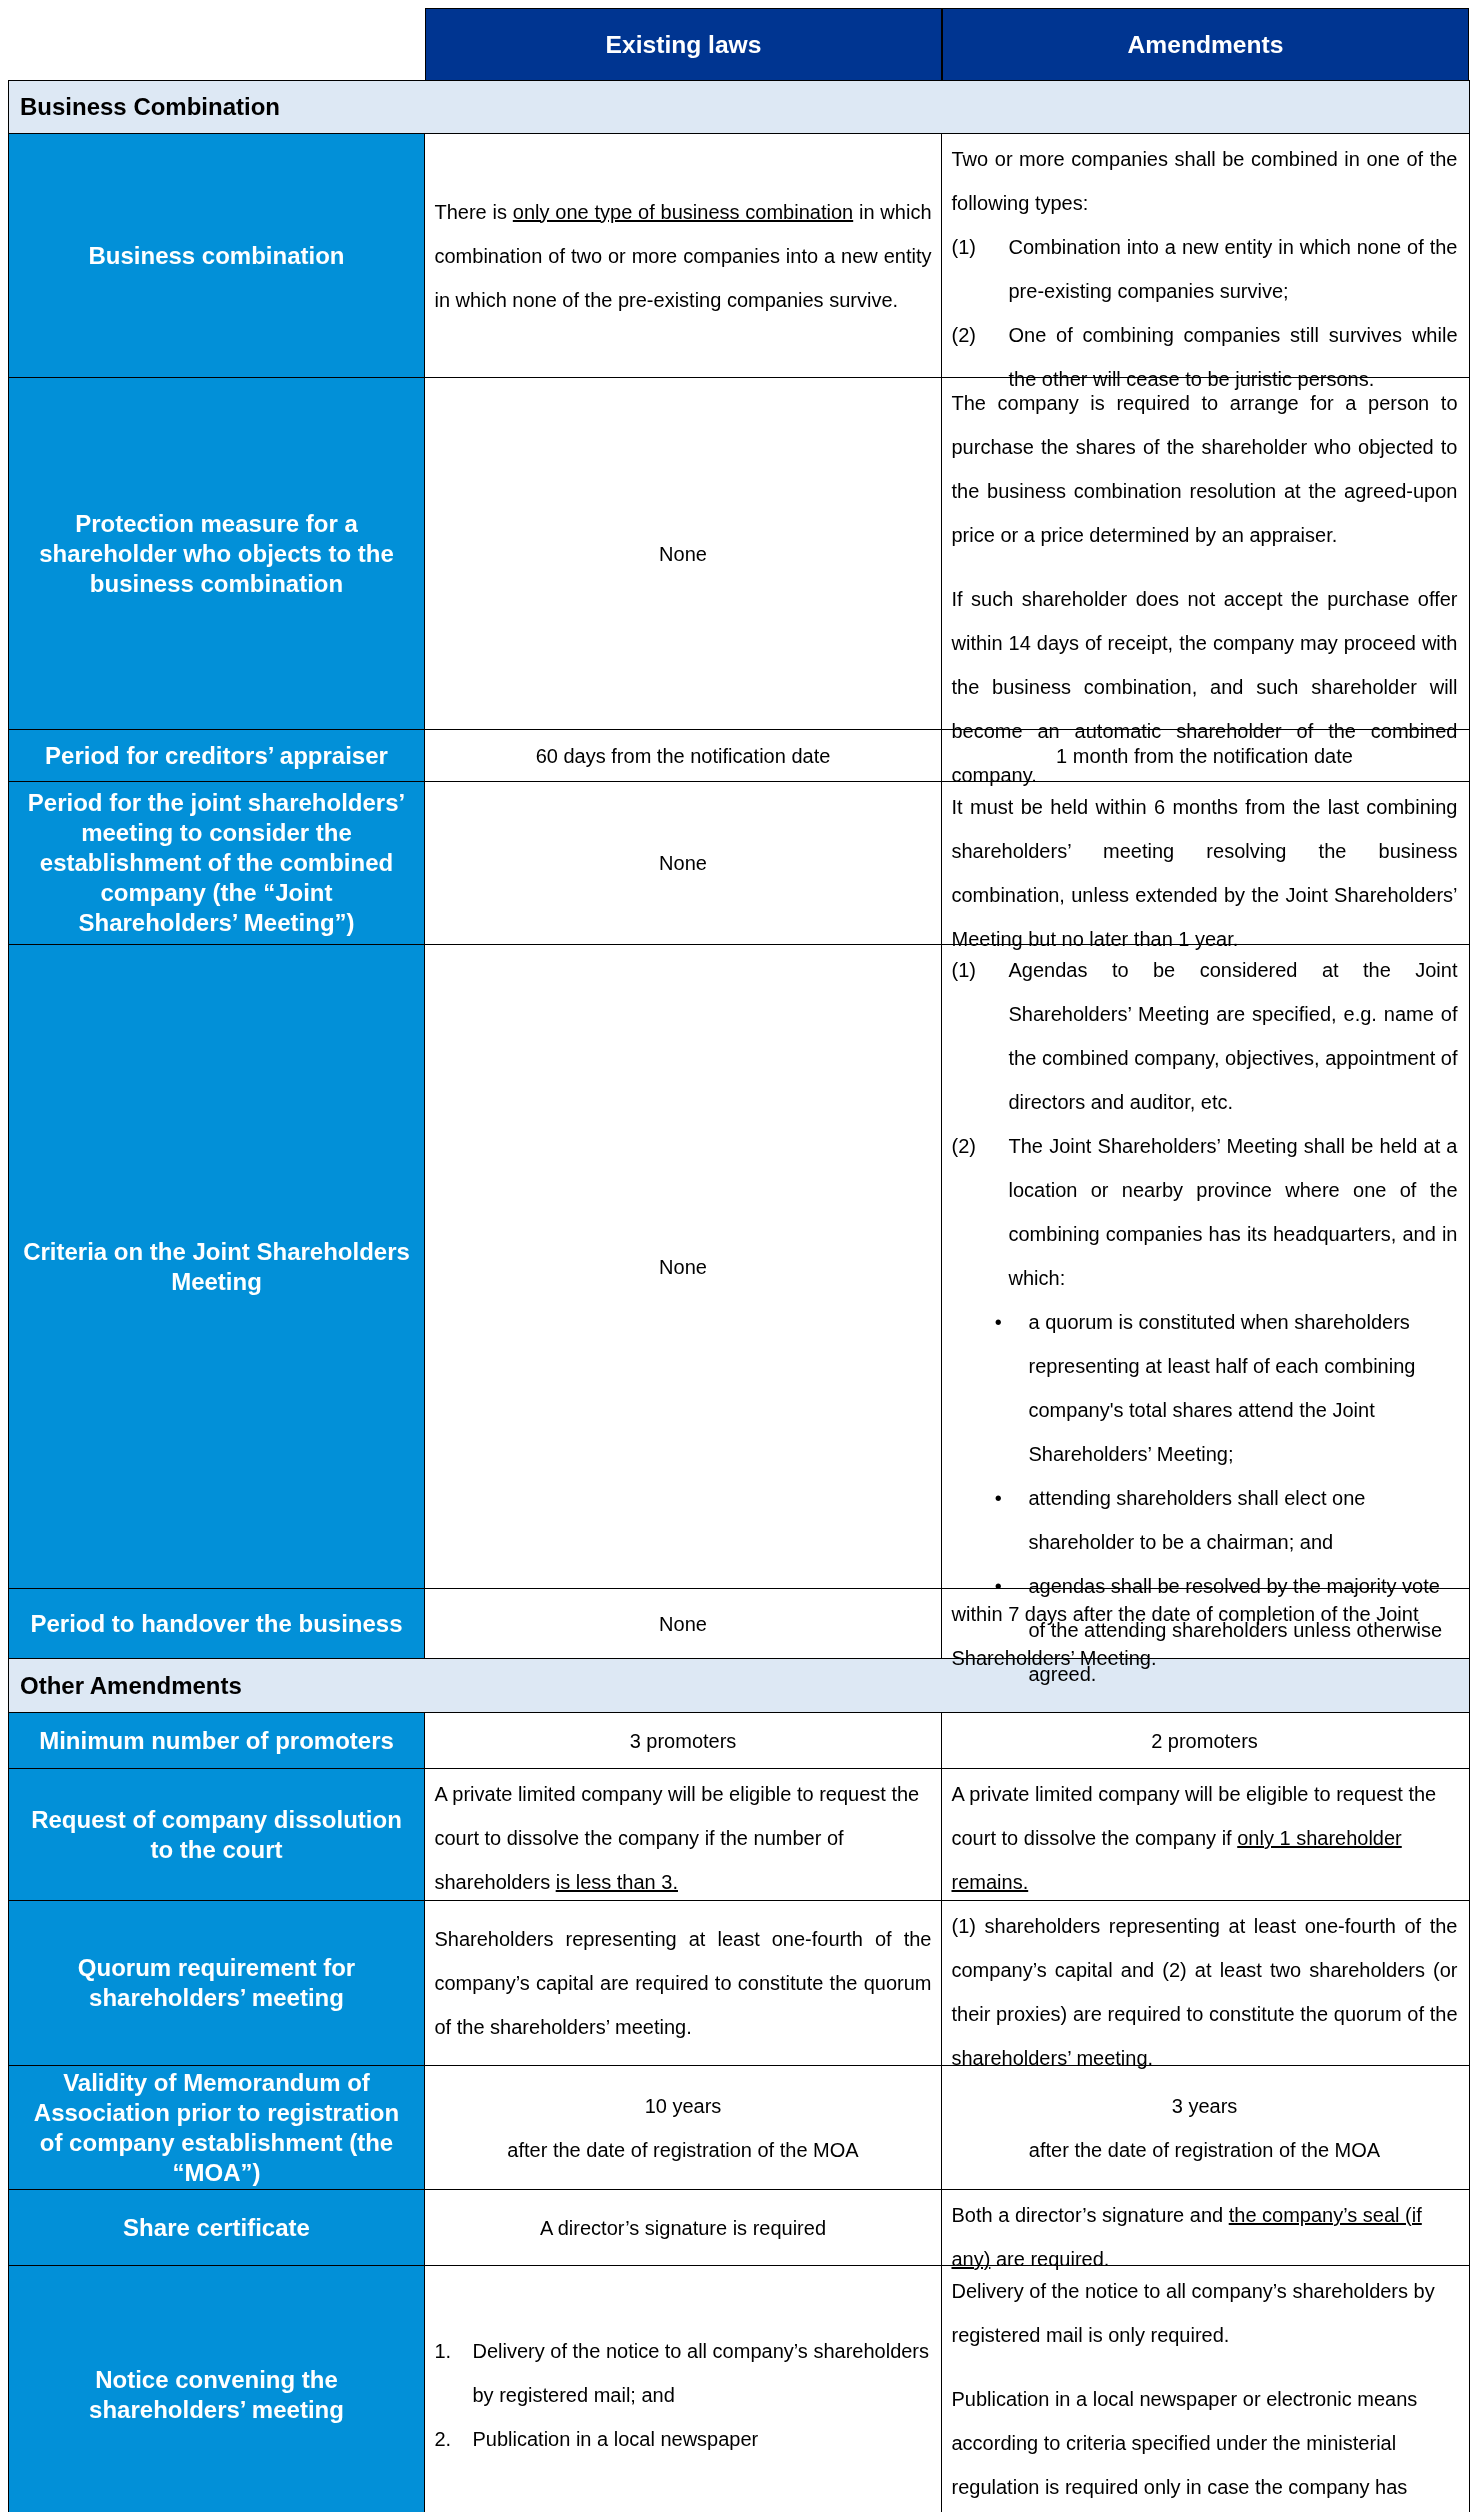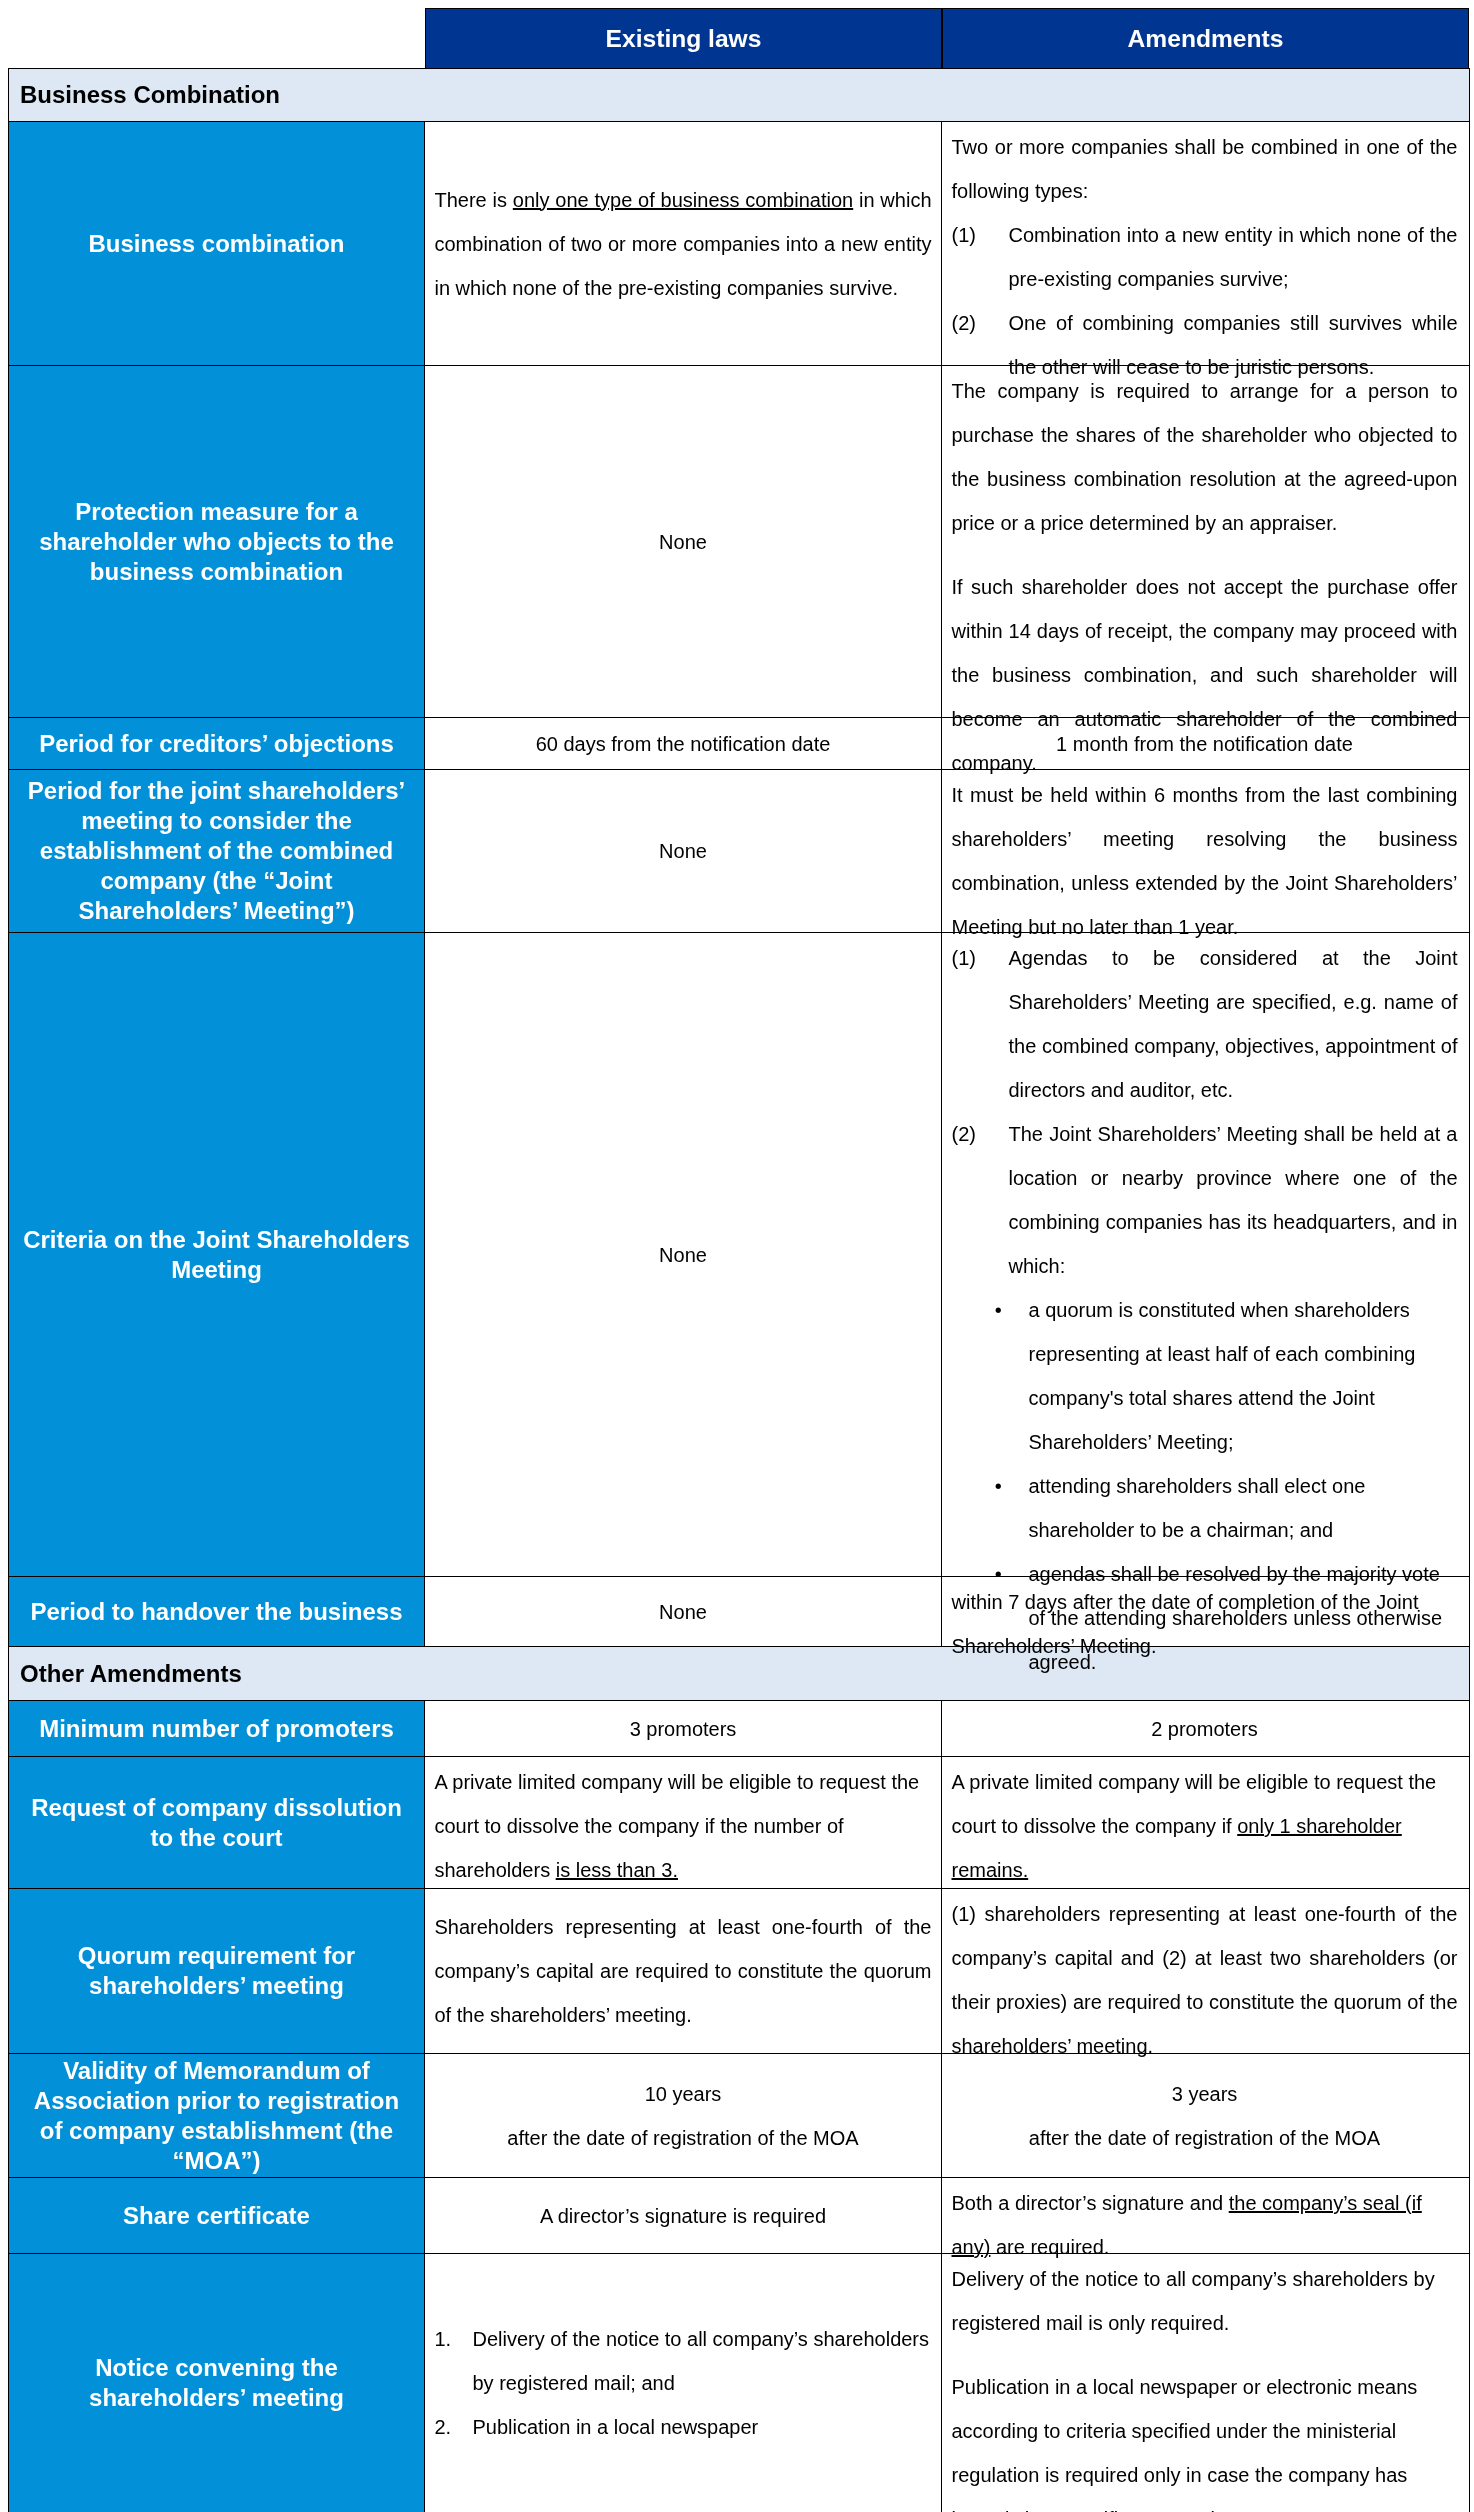--- a/index.html
+++ b/index.html
@@ -1,19 +1,19 @@
 <!DOCTYPE html>
 <html style="font-size:12.7px"><head>
 <meta charset="utf-8">
 <style>
   html, body { margin: 0; padding: 0; background: #ffffff; }
   body { width: 1474px; height: 2512px; position: relative; overflow: hidden;
          font-family: "Liberation Sans", sans-serif; color: #000; }
   .tbl { position: absolute; left: 8px; top: 8px; width: 1462px; }
-  .hdr { display: flex; height: 60px; text-align: center; }
+  .hdr { display: flex; height: 72px; text-align: center; }
   .hdr .blank { width: 417px; background: #fff; }
   .hdr .hc { background: #003591; color: #fff; font-weight: bold; font-size: 24.6px;
              display: flex; align-items: center; justify-content: center;
              border: 1.6px solid #000; border-bottom: none; box-sizing: border-box; }
   .hdr .hc.c2 { width: 517px; border-right: 0.8px solid #000; }
   .hdr .hc.c3 { width: 527px; border-left: 0.8px solid #000; }
   .section { height: 54px; background: #dde8f4; border: 1.6px solid #000; box-sizing: border-box;
              display: flex; align-items: center; padding-left: 11px; font-weight: bold; font-size: 24px; }
   .row { display: flex; box-sizing: border-box; border-left: 1.6px solid #000; border-right: 1.6px solid #000;
          border-bottom: 1.6px solid #000; }
@@ -72,21 +72,21 @@
   <div class="row" style="height:352px">
     <div class="lab">Protection measure for a shareholder who objects to the business combination</div>
     <div class="cell c2 center">None</div>
     <div class="cell c3">
       <p class="just">The company is required to arrange for a person to purchase the shares of the shareholder who objected to the business combination resolution at the agreed-upon price or a price determined by an appraiser.</p>
       <p class="just gap">If such shareholder does not accept the purchase offer within 14 days of receipt, the company may proceed with the business combination, and such shareholder will become an automatic shareholder of the combined company.</p>
     </div>
   </div>
 
   <div class="row" style="height:52px">
-    <div class="lab">Period for creditors’ objections</div>
+    <div class="lab">Period for creditors’ appraiser</div>
     <div class="cell c2 center">60 days from the notification date</div>
     <div class="cell c3 center">1 month from the notification date</div>
   </div>
 
   <div class="row" style="height:163px">
     <div class="lab">Period for the joint shareholders’ meeting to consider the establishment of the combined company (the “Joint Shareholders’ Meeting”)</div>
     <div class="cell c2 center">None</div>
     <div class="cell c3 just">It must be held within 6 months from the last combining shareholders’ meeting resolving the business combination, unless extended by the Joint Shareholders’ Meeting but no later than 1 year.</div>
   </div>
 

